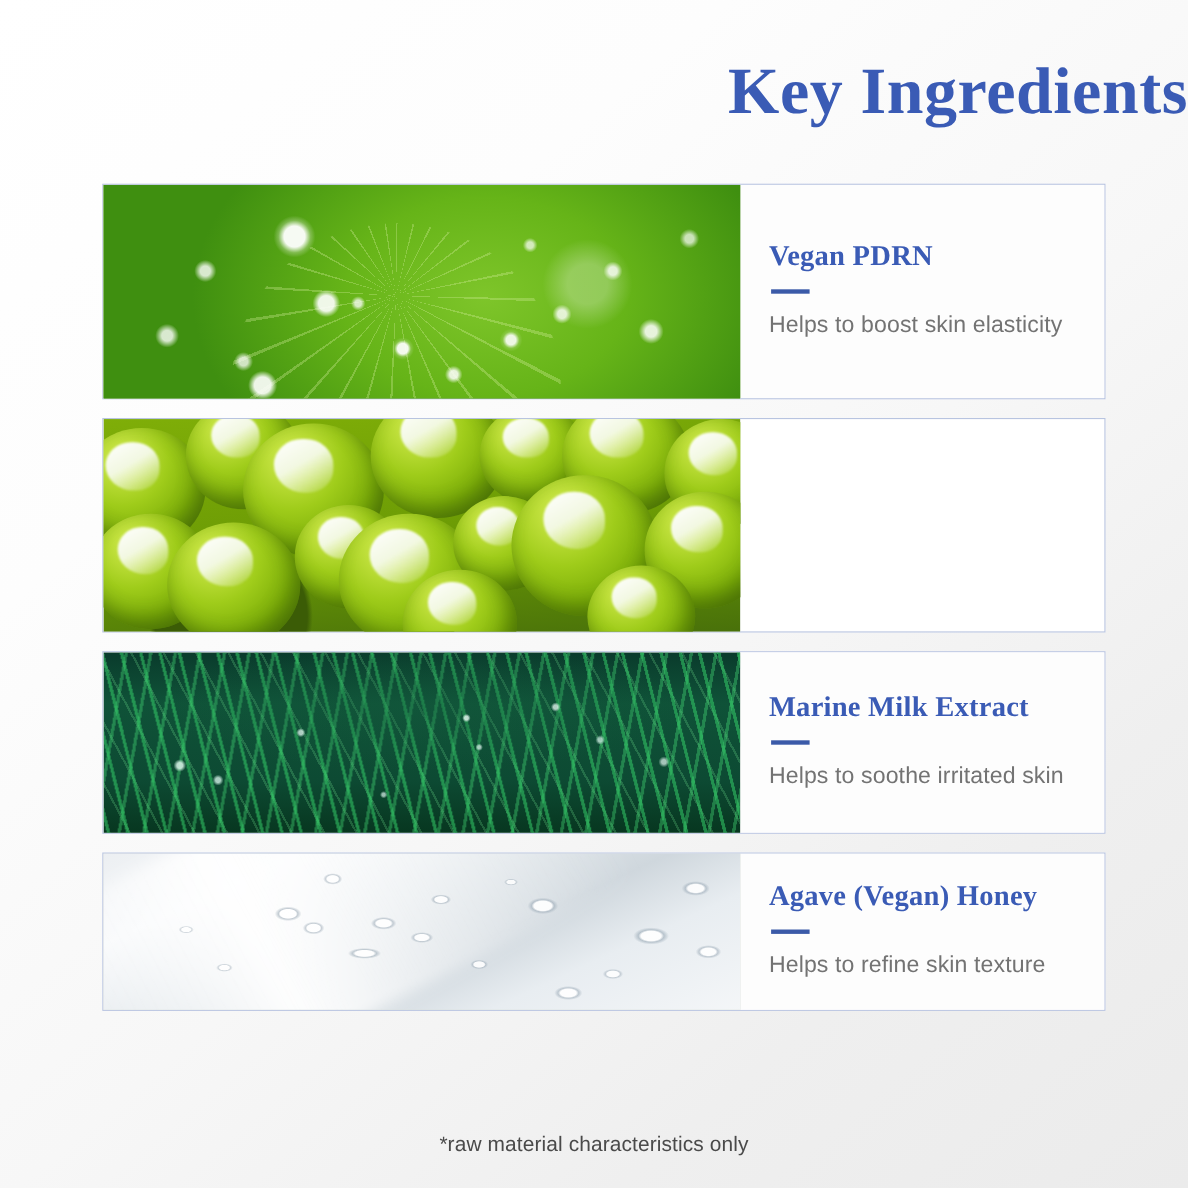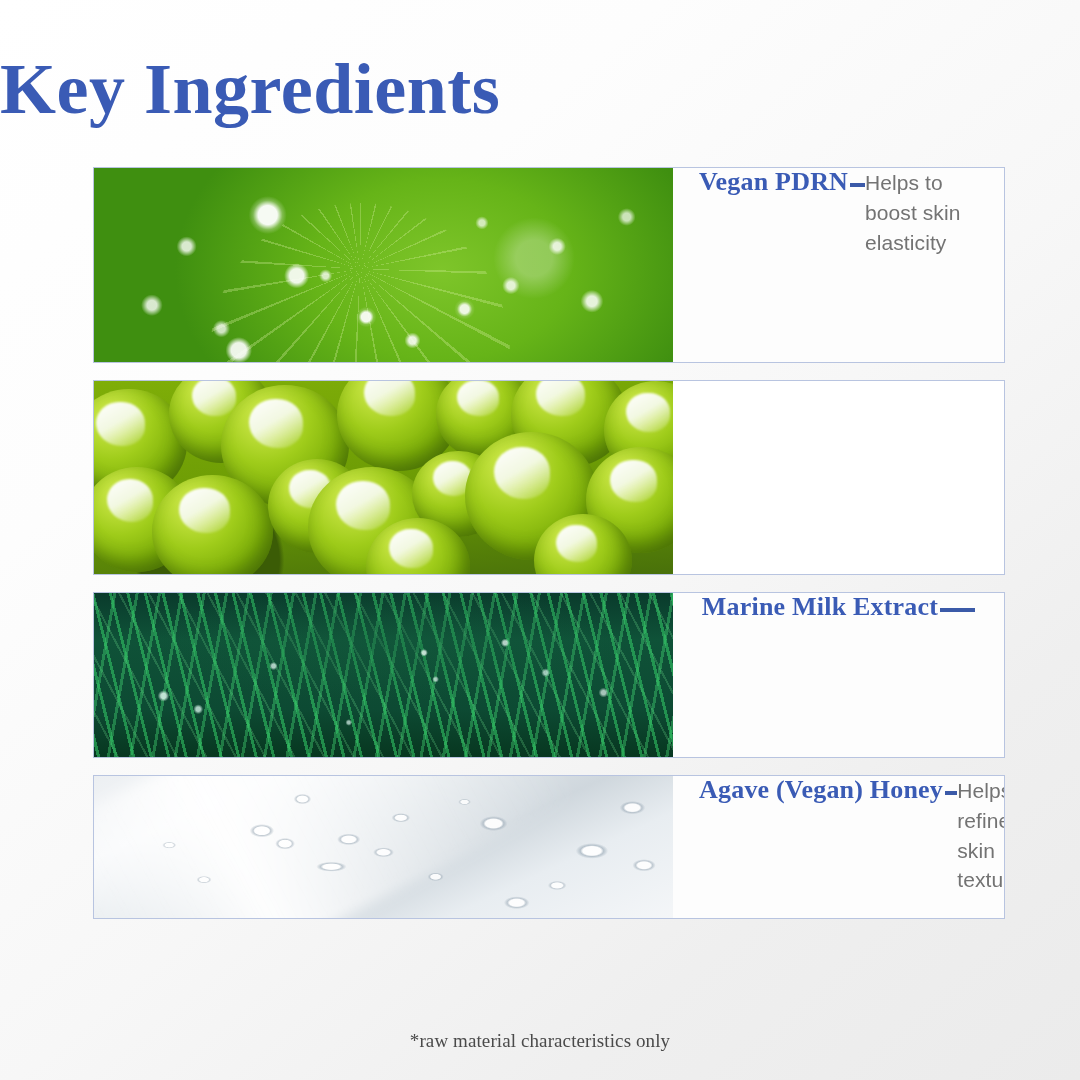--- a/index.html
+++ b/index.html
@@ -18,24 +18,24 @@
         #efefef 78%,
         #ebebeb 100%);
     position:relative;
     overflow:hidden;
   }
 
   
   .page-title {
     position:absolute;
     top:52px; left:0; right:0;
-    text-align:left;
+    text-align:right;
     font-family:"Liberation Serif", serif;
     font-weight:700;
-    font-size:72px;
+    font-size:60px;
     letter-spacing:0.5px;
     color:#3a5bb5;
     line-height:1.05;
   }
 
   
   .cards {
     position:absolute;
     left:93px;
     top:167px;
@@ -56,21 +56,21 @@
     flex:0 0 579px;
     position:relative;
     overflow:hidden;
     background:#cfd8cf;
   }
 
   .card-body {
     flex:1 1 auto;
     background:#fdfdfd;
     display:flex;
-    flex-direction:row;
+    flex-direction:column;
     justify-content:center;
     padding:0 26px 0 26px;
   }
 
   .ing-name {
     font-family:"Liberation Serif", serif;
     font-weight:700;
     font-size:26px;
     color:#3a5bb5;
     letter-spacing:0.2px;
@@ -99,21 +99,21 @@
   .card.h2 .card-media, .card.h2 { height:195px; }
   .card.h3 .card-media, .card.h3 { height:166px; }
   .card.h4 .card-media, .card.h4 { height:144px; }
 
   
   .footnote {
     position:absolute;
     left:0; right:0;
     top:1030px;
     text-align:center;
-    font-family:Liberation Serif, serif;
+    font-family:Liberation Sans, sans-serif;
     font-size:19px;
     color:#4a4a4a;
     letter-spacing:0.1px;
   }
 
   
 
   
   .art-leaves {
     position:absolute; inset:0;
@@ -315,20 +315,21 @@
     </div>
   </article>
 
   <article class="card h3">
     <div class="card-media">
       <div class="art-seagrass"></div>
     </div>
     <div class="card-body">
       <div class="ing-name">Marine Milk Extract</div>
       <div class="ing-rule"></div>
+      <div class="ing-desc">Helps to soothe irritated skin</div>
     </div>
   </article>
 
   <article class="card h4">
     <div class="card-media">
       <div class="art-gel"></div>
     </div>
     <div class="card-body">
       <div class="ing-name">Agave (Vegan) Honey</div>
       <div class="ing-rule"></div>

